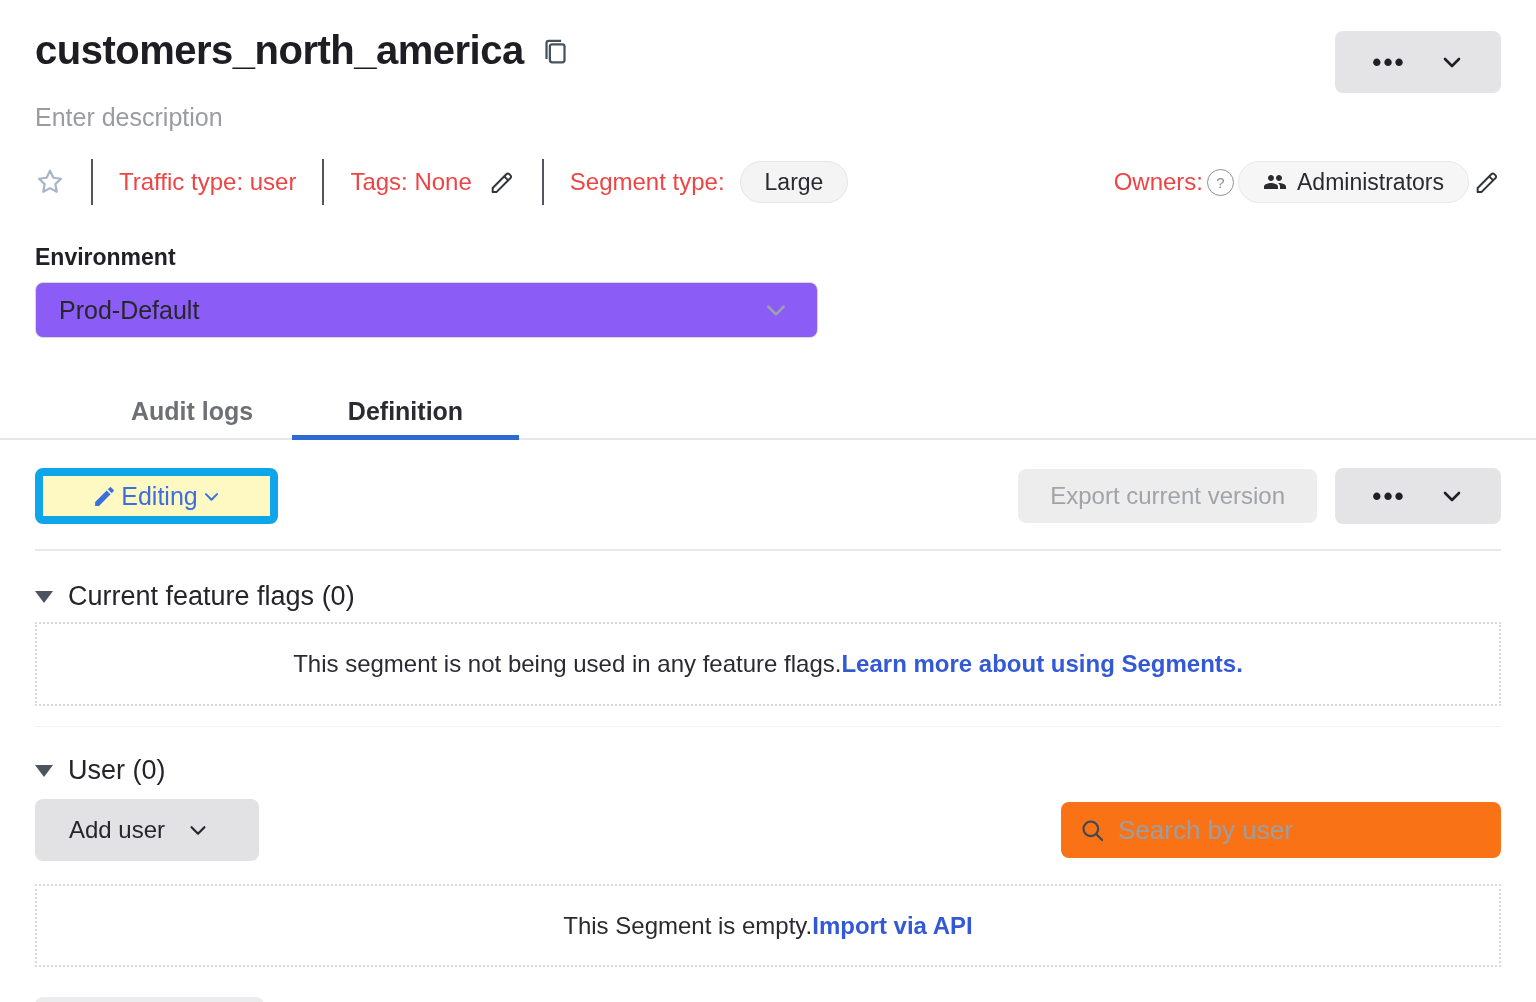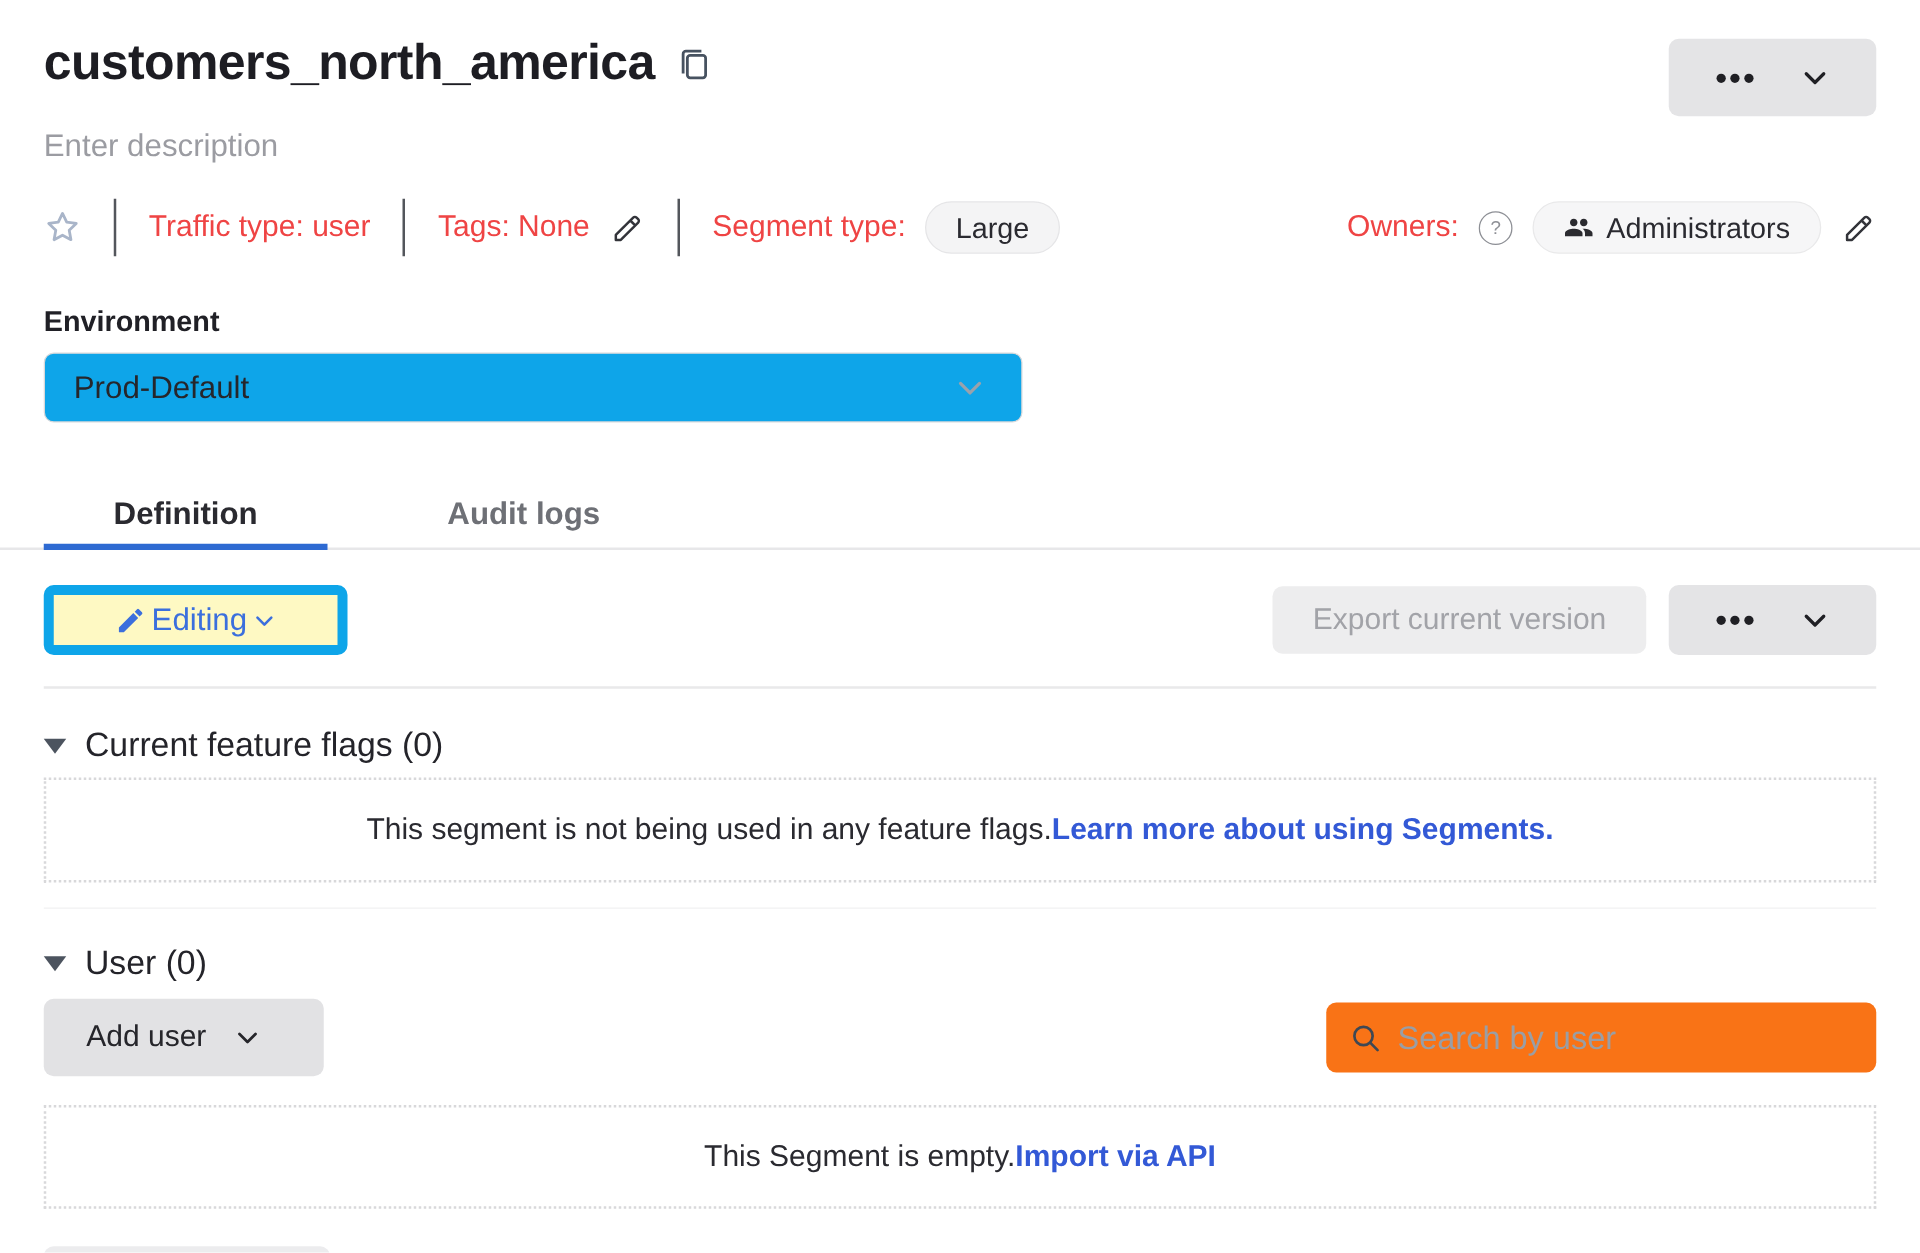--- a/index.html
+++ b/index.html
@@ -17,28 +17,28 @@
     justify-content:center; gap:34px; cursor:pointer; }
   .more-dots { font-size:26px; font-weight:700; color:#1f1f24; letter-spacing:2px; line-height:1; }
 
   .description { margin-top:30px; font-size:25px; color:#9b9ca2; cursor:text; }
 
   .meta-row { margin-top:26px; display:flex; align-items:center; height:48px; }
   .meta-sep { width:2px; height:46px; background:#53565c; margin:0 26px; }
   .meta-text { font-size:24px; color:#ef4444; white-space:nowrap; }
   .pill { display:inline-flex; align-items:center; gap:10px; height:42px; padding:0 24px;
     background:#f4f4f5; border:1px solid #e5e5e7; border-radius:21px; font-size:23px; color:#2a2a30; }
-  .owners-group { margin-left:auto; display:flex; align-items:center; gap:16px; }
+  .owners-group { margin-left:auto; display:flex; align-items:center; gap:4px; }
   .help-badge { width:27px; height:27px; border-radius:50%; border:1.5px solid #8d8f95;
     display:inline-flex; align-items:center; justify-content:center; font-size:15px; color:#8d8f95; }
 
   
   .env-label { margin-top:38px; font-size:23px; font-weight:700; color:#202026; }
   .env-select { margin-top:11px; width:783px; height:56px; border:1.5px solid #d8d9db; border-radius:8px;
-    background:#0ea5e9; display:flex; align-items:center; justify-content:space-between;
+    background:#8b5cf6; display:flex; align-items:center; justify-content:space-between;
     padding:0 28px 0 23px; font-size:25px; color:#26262b; cursor:pointer; }
 
   
   .tabs { margin:46px -35px 0; padding:0 35px; display:flex; border-bottom:2px solid #e7e7e9; }
   .tab { position:relative; height:54px; display:flex; align-items:center; justify-content:center;
     font-size:25px; cursor:pointer; }
   .tab-def { width:227px; font-weight:700; color:#2a2a30; }
   .tab-audit { margin-left:57px; width:200px; font-weight:600; color:#6e7076; }
   .tab-def::after { content:""; position:absolute; left:0; right:0; bottom:-2px; height:5px; background:#2e6ad2; }
 
@@ -152,22 +152,22 @@
   <div class="env-select">
     <span>Prod-Default</span>
     <span>
       <svg width="26" height="26" viewBox="0 0 24 24" fill="none" stroke="#9aa2ac" stroke-width="2.4" stroke-linecap="round" stroke-linejoin="round">
           <polyline points="5 9 12 16 19 9"></polyline>
         </svg>
     </span>
   </div>
 
   <div class="tabs">
+    <div class="tab tab-audit">Audit logs</div>
     <div class="tab tab-def">Definition</div>
-    <div class="tab tab-audit">Audit logs</div>
   </div>
 
   <div class="toolbar">
     <button class="editing-btn">
       <span>
         <svg width="25" height="25" viewBox="0 0 24 24" fill="#3b6fdd">
           <path d="M3 17.25V21h3.75L17.81 9.94l-3.75-3.75L3 17.25zM20.71 7.04a1 1 0 0 0 0-1.41l-2.34-2.34a1 1 0 0 0-1.41 0l-1.83 1.83 3.75 3.75 1.83-1.83z"></path>
         </svg>
       </span>
       <span class="editing-label">Editing</span>

